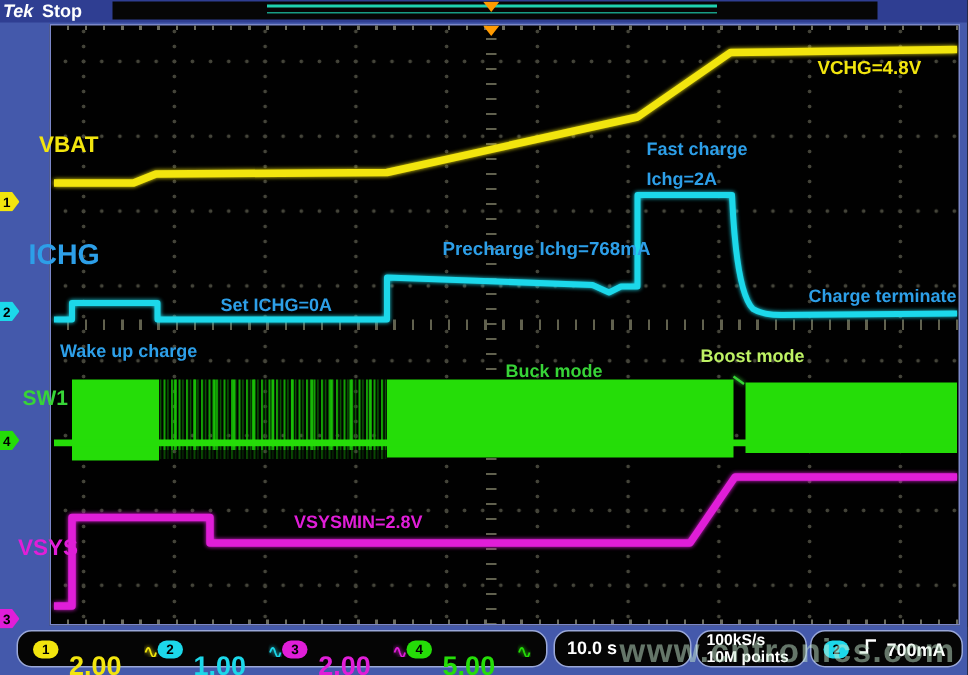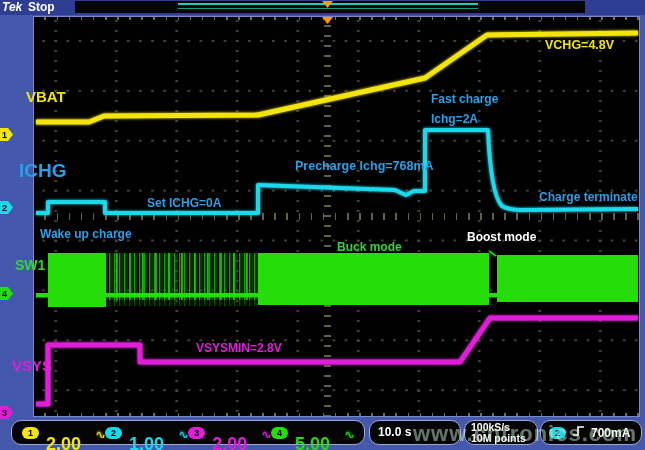--- a/index.html
+++ b/index.html
@@ -134,21 +134,21 @@
   <div class="lbl a-vsys" style="color: rgb(224, 30, 216);">VSYS</div>
 
   <div class="ann a-vchg" style="color: rgb(242, 229, 14);">VCHG=4.8V</div>
   <div class="ann a-wake" style="color: rgb(45, 159, 232);">Wake up charge</div>
   <div class="ann a-set" style="color: rgb(45, 159, 232); text-align: center;">Set ICHG=0A</div>
   <div class="ann a-pre" style="color: rgb(45, 159, 232);">Precharge Ichg=768mA</div>
   <div class="ann a-fast" style="color: rgb(45, 159, 232);">Fast charge</div>
   <div class="ann a-2a" style="color: rgb(45, 159, 232);">Ichg=2A</div>
   <div class="ann a-term" style="color: rgb(45, 159, 232);">Charge terminate</div>
   <div class="ann a-buck" style="color: rgb(55, 212, 55);">Buck mode</div>
-  <div class="ann a-boost" style="color: #ffffff;">Boost mode</div>
+  <div class="ann a-boost" style="color: #bef264;">Boost mode</div>
   <div class="ann a-vmin" style="color: rgb(224, 30, 216);">VSYSMIN=2.8V</div>
 
   <div class="gmark m1" style="background-color: rgb(242, 229, 14);">
       <span>1</span>
     </div>
   <div class="gmark m2" style="background-color: rgb(28, 216, 234);">
       <span>2</span>
     </div>
   <div class="gmark m4" style="background-color: rgb(37, 221, 8);">
       <span>4</span>

